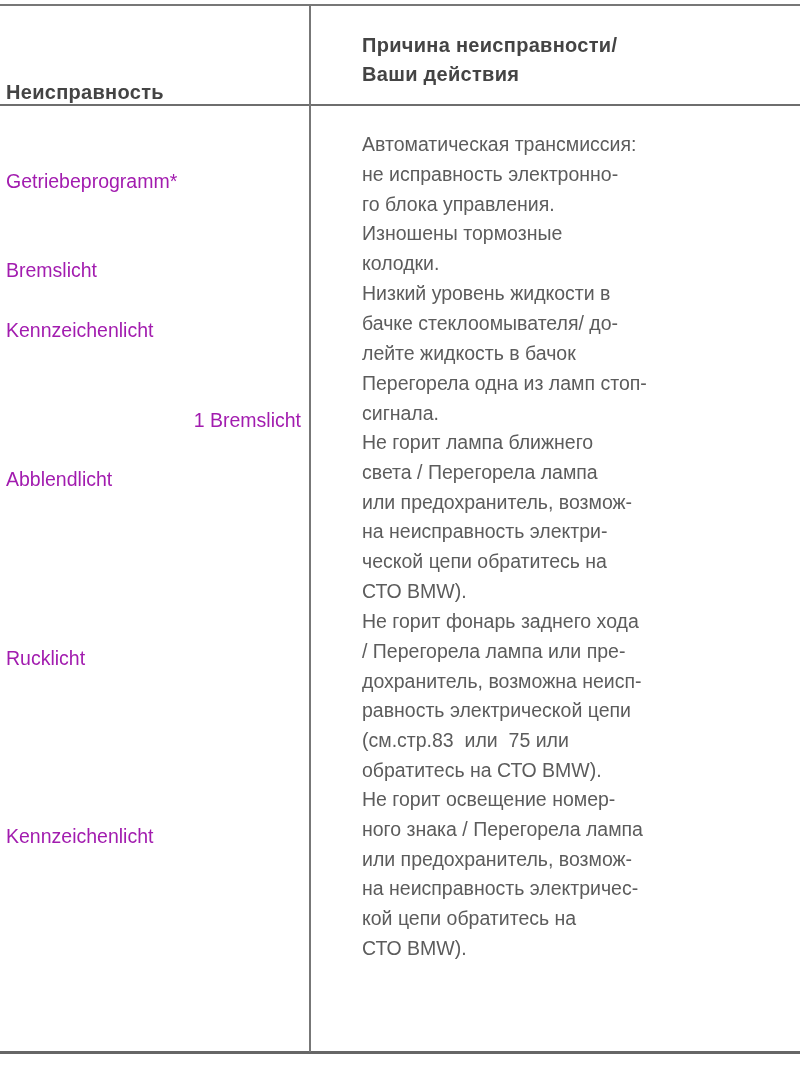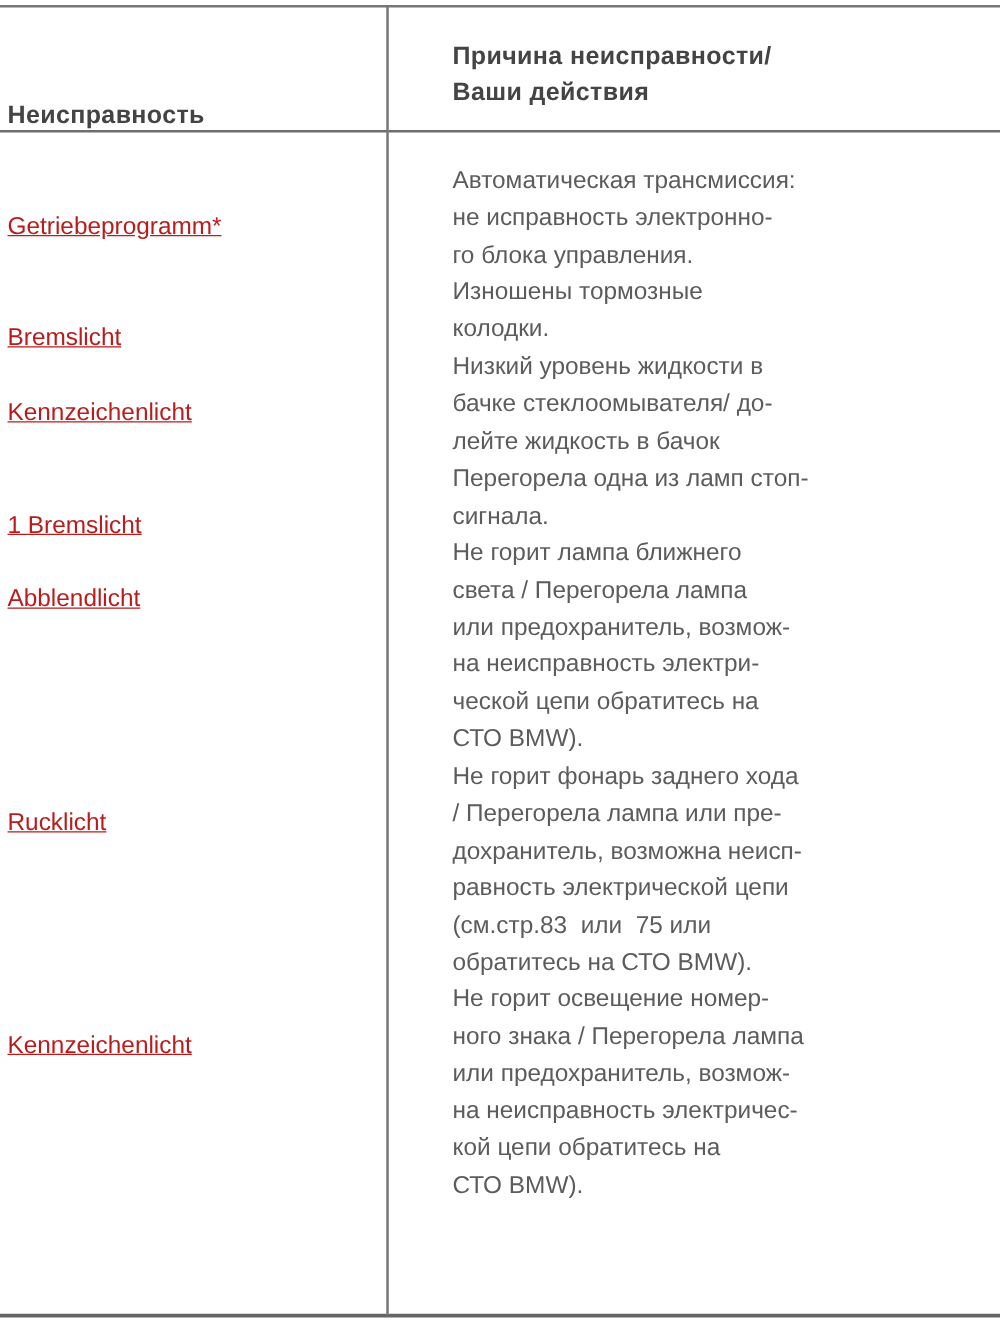--- a/index.html
+++ b/index.html
@@ -10,21 +10,21 @@
   .rule { position: absolute; left: 0; width: 800px; height: 2px; background: #777; }
   .rule-top { top: 4px; }
   .rule-head { top: 104px; height: 2px; background: #6e6e6e; }
   .rule-bottom { top: 1051px; height: 3px; background: #666; }
   .vdiv { position: absolute; left: 309px; top: 5px; width: 1.5px; height: 1047px; background: #777; }
   .col-left { position: absolute; left: 6px; width: 295px; margin-top: 37px; }
   .col-right { position: absolute; left: 362px; width: 440px; }
   .h-bold { font-weight: bold; font-size: 20px; color: #444; line-height: 29px; letter-spacing: 0.3px; }
   .h-sub { font-size: 19px; color: #555; line-height: 29px; }
   .cell { font-size: 19.5px; line-height: 29.8px; color: #5c5c5c; white-space: pre; }
-  .left-cell { font-size: 19.5px; line-height: 29.8px; color: #b91c1c; text-decoration: underline; }
+  .left-cell { font-size: 19.5px; line-height: 29.8px; color: #a21caf; }
 </style>
 </head>
 <body>
 
 <div class="rule rule-top"></div>
 <div class="rule rule-head"></div>
 <div class="rule rule-bottom"></div>
 <div class="vdiv"></div>
 
 <div class="col-left" style="top:41px;">
@@ -55,21 +55,21 @@
 <div>
   <div class="col-left left-cell" style="top:279px;">Kennzeichenlicht</div>
   <div class="col-right" style="top:279px;">
     <div class="cell">Низкий уровень жидкости в</div>
     <div class="cell">бачке стеклоомывателя/ до-</div>
     <div class="cell">лейте жидкость в бачок</div>
   </div>
 </div>
 
 <div>
-  <div class="col-left left-cell" style="top:369px;">1 Bremslicht</div>
+  <div class="col-left left-cell" style="top:369px;text-align:right;">1 Bremslicht</div>
   <div class="col-right" style="top:369px;">
     <div class="cell">Перегорела одна из ламп стоп-</div>
     <div class="cell">сигнала.</div>
   </div>
 </div>
 
 <div>
   <div class="col-left left-cell" style="top:428px;">Abblendlicht</div>
   <div class="col-right" style="top:428px;">
     <div class="cell">Не горит лампа ближнего</div>

